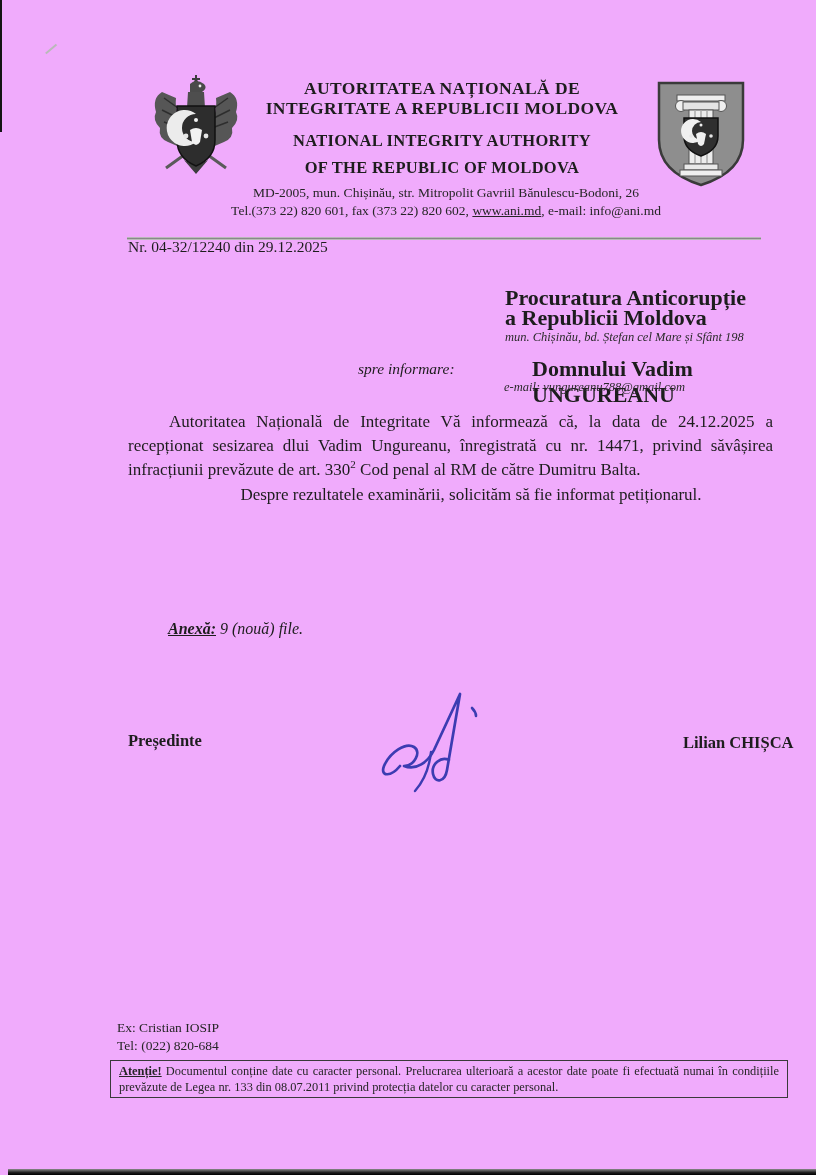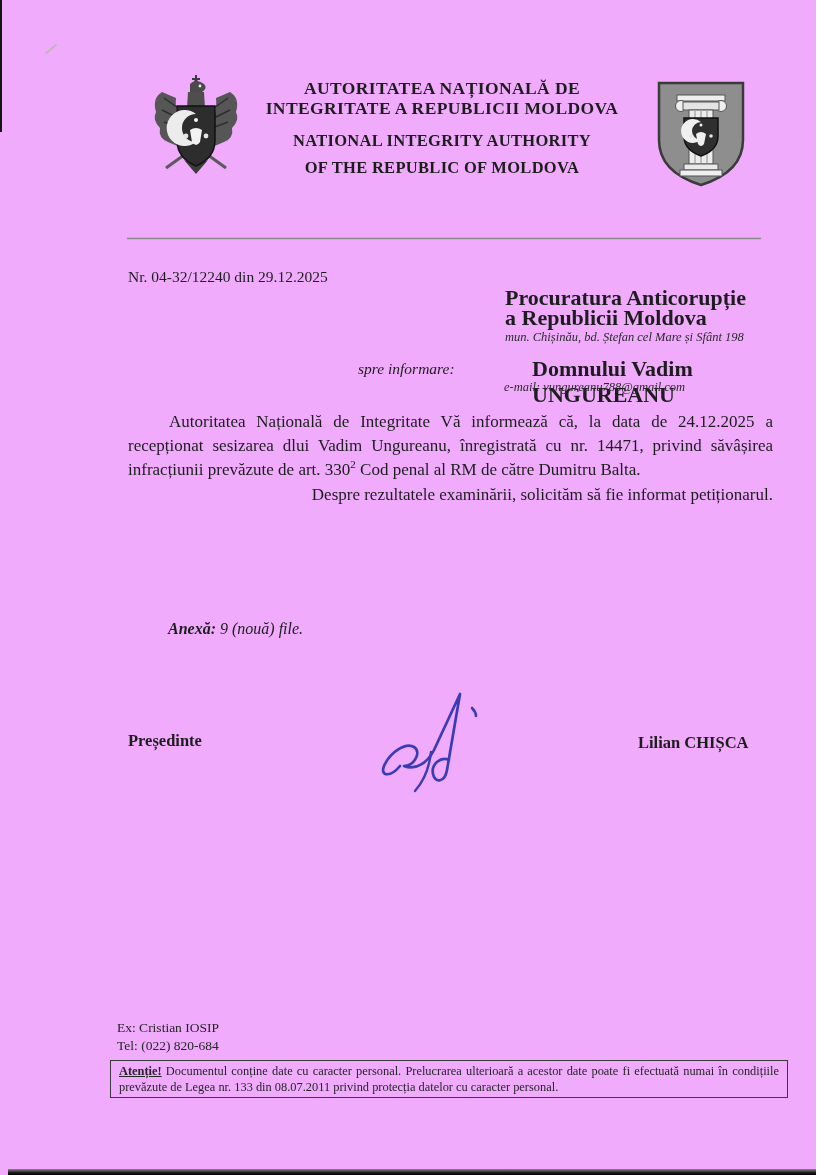--- a/index.html
+++ b/index.html
@@ -21,40 +21,40 @@
   .emblem-right{position:absolute;left:653px;top:78px;width:96px;height:112px;}
   .header-text{position:absolute;left:243px;top:78px;width:398px;text-align:center;font-weight:bold;}
   .header-text .ro{font-size:17.5px;line-height:20px;letter-spacing:.4px;}
   .header-text .en{font-size:16.5px;line-height:19px;letter-spacing:.3px;margin-top:13px;}
   .address-block{position:absolute;left:130px;top:184px;width:632px;text-align:center;
     font-size:13.5px;line-height:18px;color:#262626;}
   .address-block .site{text-decoration:underline;}
   .rule{position:absolute;left:127px;top:237px;width:634px;height:3px;
     background:linear-gradient(to bottom,#cfcfcf,#818181 55%,#dcdcdc);}
   
-  .ref{position:absolute;left:128px;top:268px;font-size:15.5px;}
+  .ref{position:absolute;left:128px;top:238px;font-size:15.5px;}
   
   .recipient{position:absolute;left:505px;top:288px;}
   .recipient .bold-line{font-weight:bold;font-size:22px;line-height:20px;}
   .recipient .addr{font-style:italic;font-size:12.5px;margin-top:2px;color:#2a2a2a;}
   .cc-label{position:absolute;left:358px;top:360px;font-style:italic;font-size:15.5px;}
   .cc-name{position:absolute;left:504px;top:356px;font-weight:bold;font-size:22px;margin-left:28px;}
   .cc-email{position:absolute;left:504px;top:380px;font-style:italic;font-size:12.5px;color:#2a2a2a;}
   
   .body-text{position:absolute;left:128px;top:410px;width:645px;
     font-size:17px;line-height:24.2px;text-align:justify;}
   .body-text p{margin:0;text-indent:41px;}
   .sup{vertical-align:super;font-size:11px;line-height:0;}
-  .p3{text-align:right;}
+  .p3{text-align:center;}
   
   .annex{position:absolute;left:168px;top:620px;font-size:16px;font-style:italic;}
-  .annex .lbl{font-weight:bold;}
+  .annex .lbl{font-weight:bold;text-decoration:underline;}
   
   .president-title{position:absolute;left:128px;top:731px;font-weight:bold;font-size:16.5px;}
-  .president-name{position:absolute;left:638px;top:733px;font-weight:bold;font-size:16.5px;}
+  .president-name{position:absolute;left:683px;top:733px;font-weight:bold;font-size:16.5px;}
   .signature-svg{position:absolute;left:372px;top:686px;width:118px;height:112px;}
   
   .executor{position:absolute;left:117px;top:1019px;font-size:13.5px;line-height:18px;color:#262626;}
   
   .notice{position:absolute;left:110px;top:1060px;width:660px;
     border:1.6px solid #3a3a3a;padding:2px 8px;
     font-size:12.4px;line-height:16px;color:#262626;text-align:justify;}
   .notice .lbl{font-weight:bold;text-decoration:underline;}
 </style>
 </head>
@@ -121,20 +121,24 @@
 
       <path d="M31 40 H65 V58 Q65 72 48 78 Q31 72 31 58 Z" fill="#2f2f2f" stroke="#101010" stroke-width="1.5"></path>
       <path d="M48 44 A9 9 0 1 0 48 62 A12 12 0 1 1 48 44" fill="#f0f0f0"></path>
       <path d="M43 56 Q48 52 53 56 L51 66 Q48 70 45 66 Z" fill="#f0f0f0"></path>
       <circle cx="38" cy="58" r="1.8" fill="#e6e6e6"></circle>
       <circle cx="58" cy="58" r="1.8" fill="#e6e6e6"></circle>
       <circle cx="48" cy="47" r="1.5" fill="#f0f0f0"></circle>
     </svg>
   </div>
 
+  <div class="address-block">
+    <div>MD-2005, mun. Chișinău, str. Mitropolit Gavriil Bănulescu-Bodoni, 26</div>
+    <div><span>Tel.(373 22) 820 601, fax (373 22) 820 602, </span><span class="site">www.ani.md</span><span>, e-mail: info@ani.md</span></div>
+  </div>
 
   <div class="rule"></div>
 
   <div class="ref">Nr. 04-32/12240 din 29.12.2025</div>
 
   <div class="recipient">
     <div class="bold-line">Procuratura Anticorupție</div>
     <div class="bold-line">a Republicii Moldova</div>
     <div class="addr">mun. Chișinău, bd. Ștefan cel Mare și Sfânt 198</div>
   </div>

